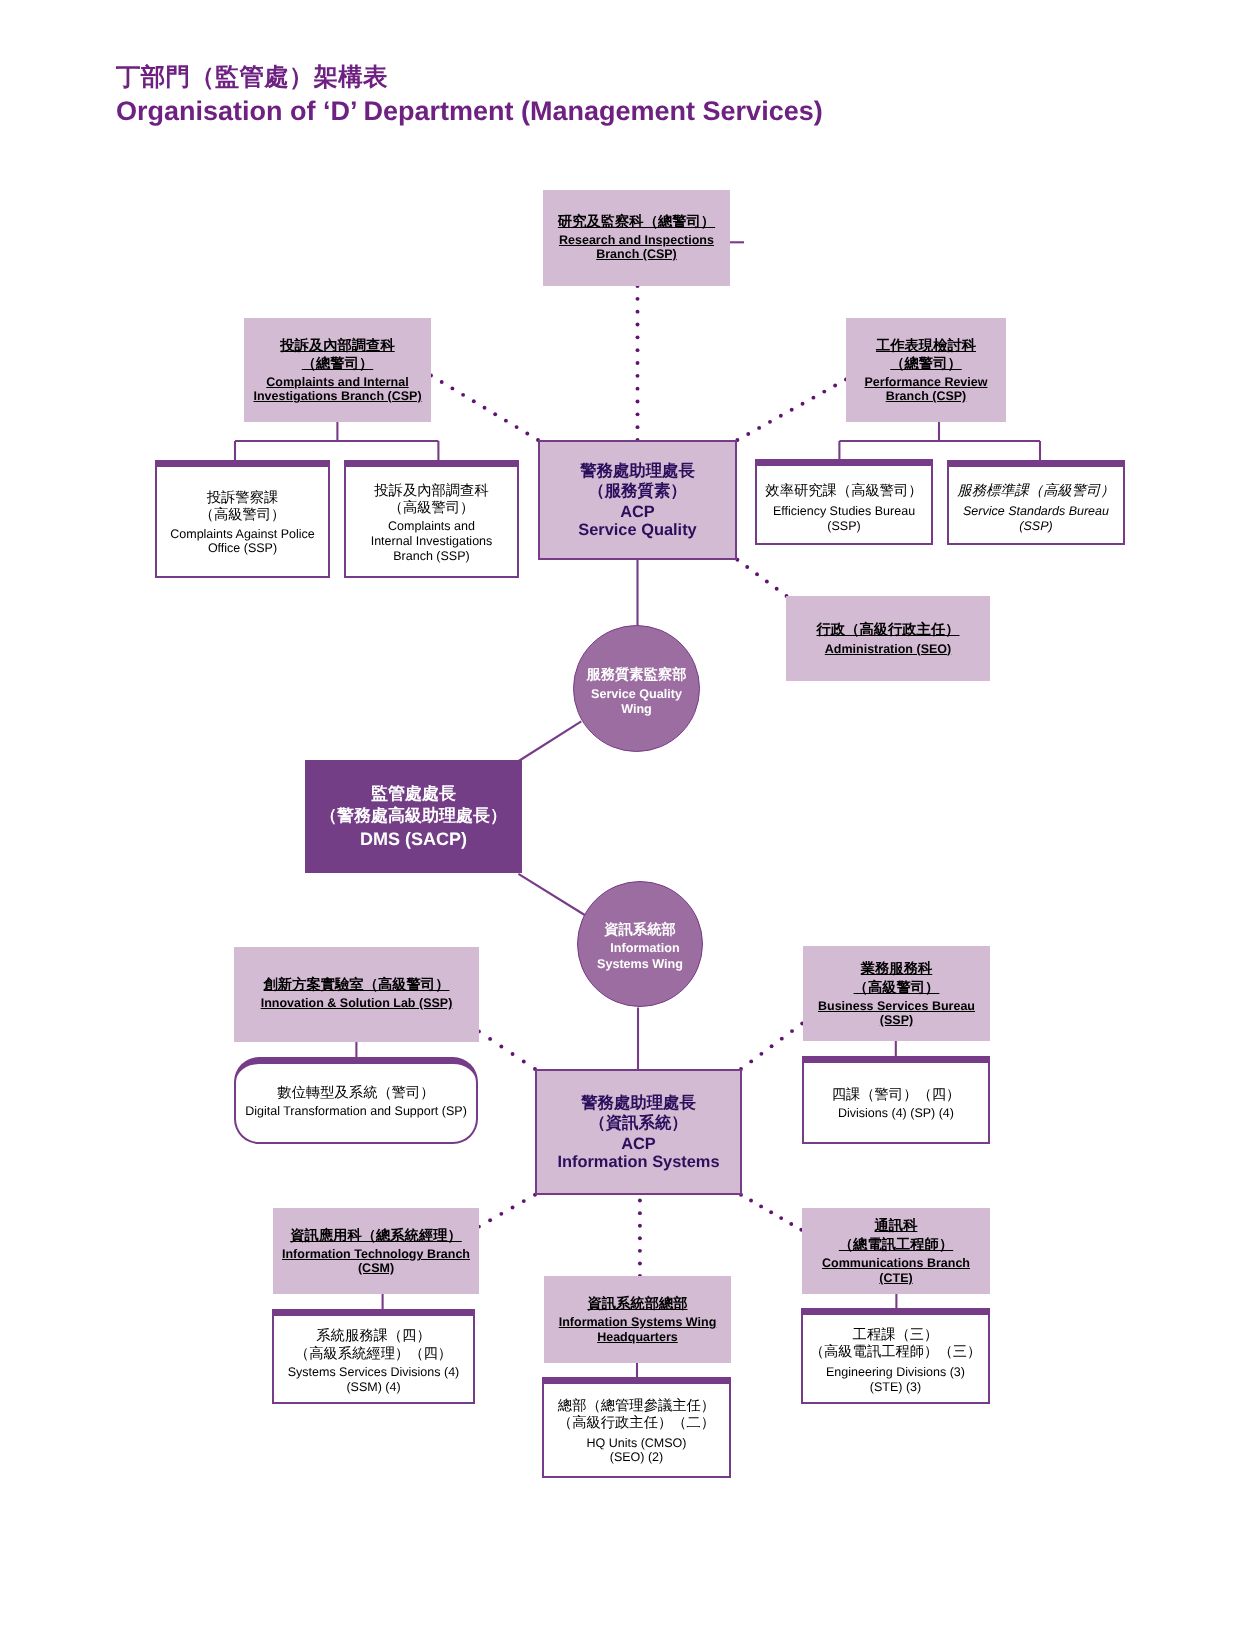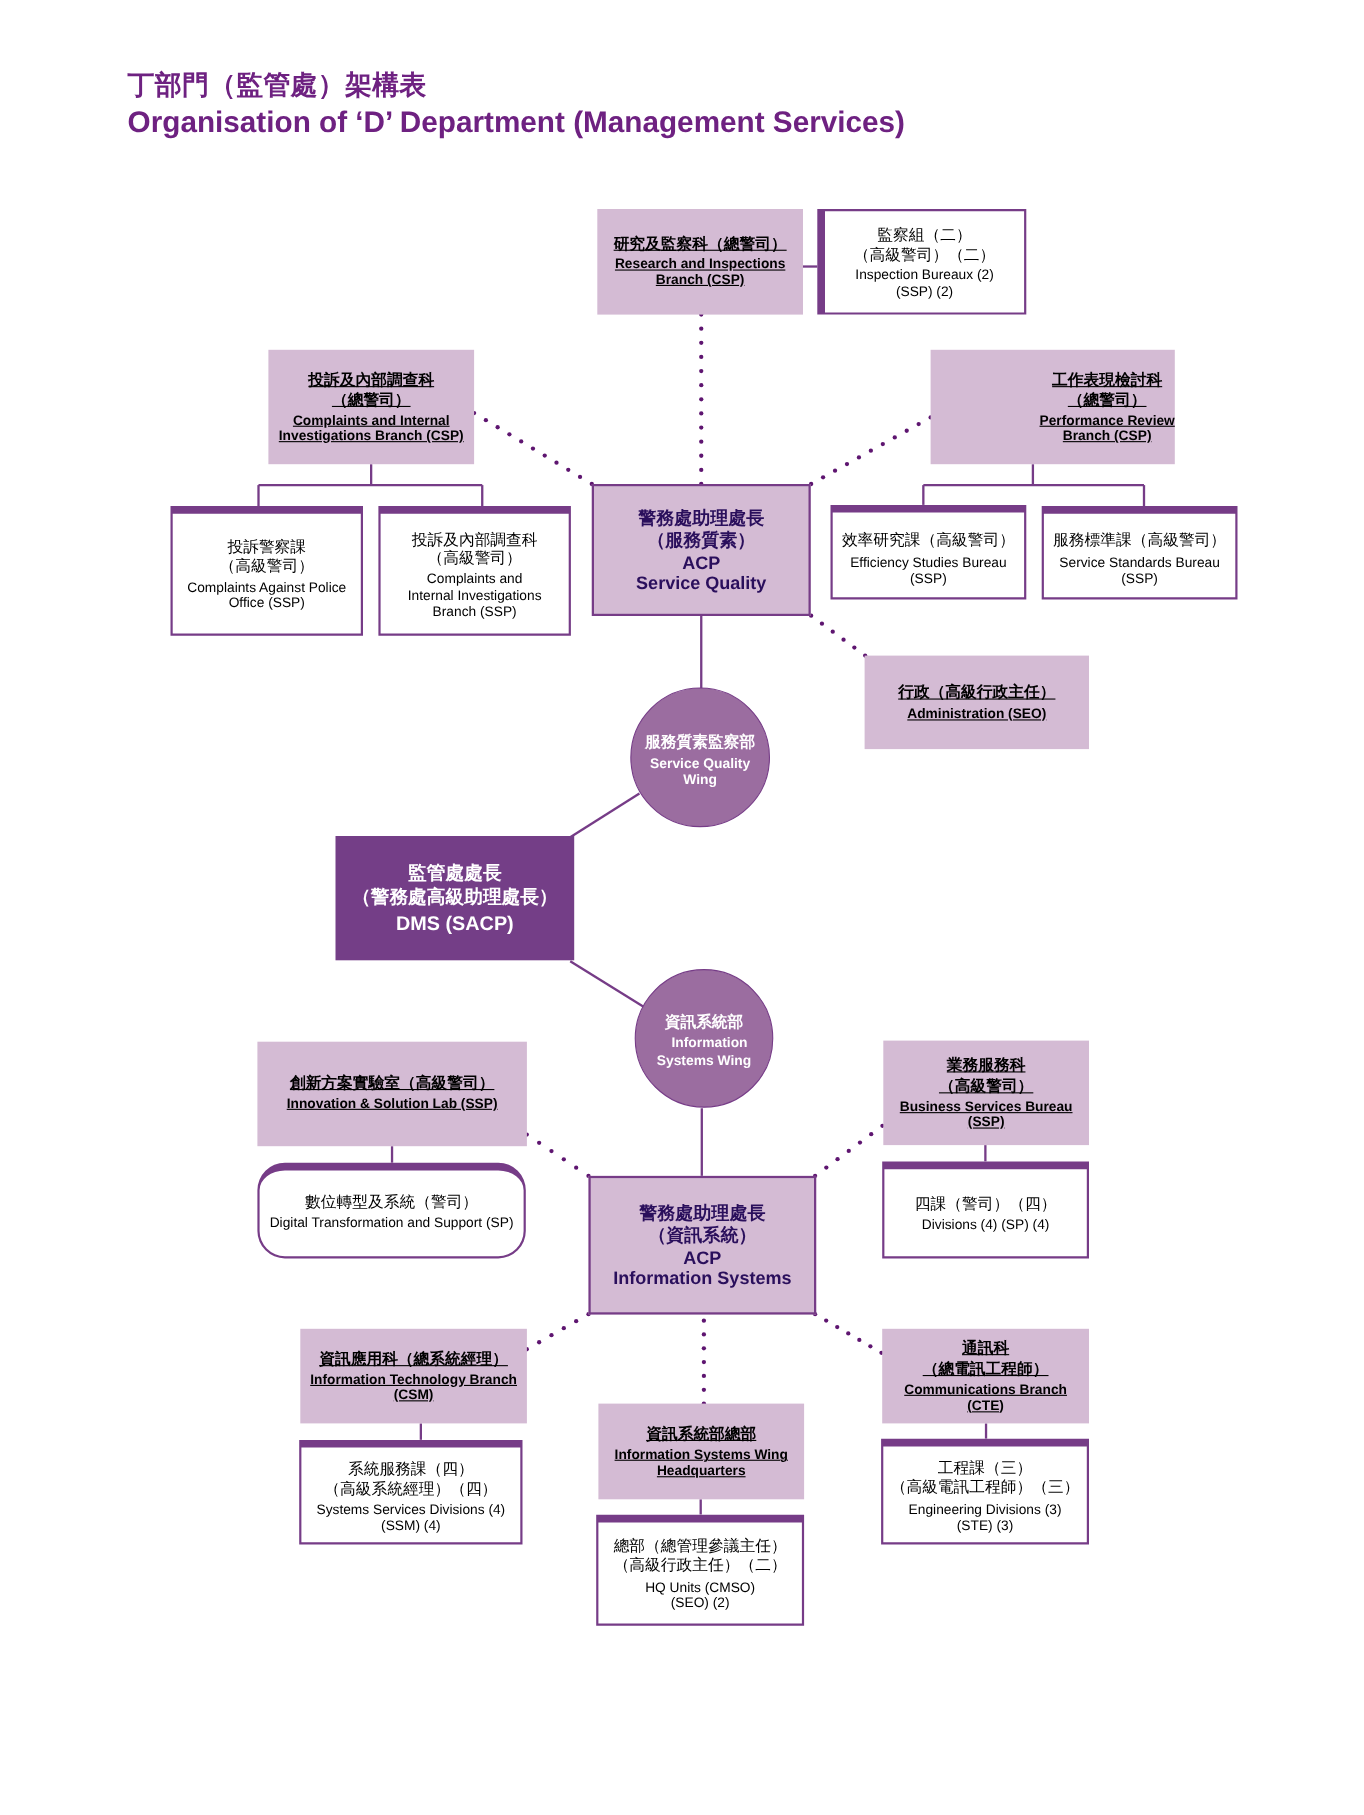--- a/index.html
+++ b/index.html
@@ -158,37 +158,29 @@
     <div class="zh">丁部門（監管處）架構表</div>
     <div class="en">Organisation of ‘D’ Department (Management Services)</div>
   </div>
 <div class="node light" style="left: 543px; top: 190px; width: 187px; height: 96px;">
       <div class="inner" style="position: relative; top: -1px;">
         <div class="zh">研究及監察科（總警司）</div>
         <div class="en">Research and Inspections</div>
         <div class="en">Branch (CSP)</div>
       </div>
     </div>
-    <div class="node white thick-left" style="left: 743px; top: 190px; width: 190px; height: 96px;">
-      <div class="inner" style="position: relative; top: 1.5px;">
-        <div class="zh">監察組（二）</div>
-        <div class="zh">（高級警司）（二）</div>
-        <div class="en">Inspection Bureaux (2)</div>
-        <div class="en">(SSP) (2)</div>
-      </div>
-    </div>
     <div class="node light" style="left: 244px; top: 318px; width: 187px; height: 104px;">
       <div class="inner">
         <div class="zh">投訴及內部調查科</div>
         <div class="zh">（總警司）</div>
         <div class="en">Complaints and Internal</div>
         <div class="en">Investigations Branch (CSP)</div>
       </div>
     </div>
-    <div class="node light" style="left: 846px; top: 318px; width: 222px; height: 104px; align-items: flex-end;">
+    <div class="node light" style="left: 846px; top: 318px; width: 160px; height: 104px;">
       <div class="inner">
         <div class="zh">工作表現檢討科</div>
         <div class="zh">（總警司）</div>
         <div class="en">Performance Review</div>
         <div class="en">Branch (CSP)</div>
       </div>
     </div>
     <div class="node white thick-top" style="left: 155px; top: 460px; width: 175px; height: 118px;">
       <div class="inner" style="position: relative; top: 1.5px;">
         <div class="zh">投訴警察課</div>
@@ -214,21 +206,21 @@
         <div class="en">Service Quality</div>
       </div>
     </div>
     <div class="node white thick-top" style="left: 755px; top: 459px; width: 178px; height: 86px;">
       <div class="inner" style="position: relative; top: 3.5px;">
         <div class="zh">效率研究課（高級警司）</div>
         <div class="en" style="margin-top: 3.8px;">Efficiency Studies Bureau</div>
         <div class="en">(SSP)</div>
       </div>
     </div>
-    <div class="node white thick-top" style="left: 947px; top: 460px; width: 178px; height: 85px;">
+    <div class="node white thick-top" style="left: 947px; top: 460px; width: 178px; height: 85px; font-style: italic;">
       <div class="inner" style="position: relative; top: 3.5px;">
         <div class="zh">服務標準課（高級警司）</div>
         <div class="en" style="margin-top: 3.8px;">Service Standards Bureau</div>
         <div class="en">(SSP)</div>
       </div>
     </div>
     <div class="node light" style="left: 786px; top: 596px; width: 204px; height: 85px;">
       <div class="inner">
         <div class="zh">行政（高級行政主任）</div>
         <div class="en">Administration (SEO)</div>

